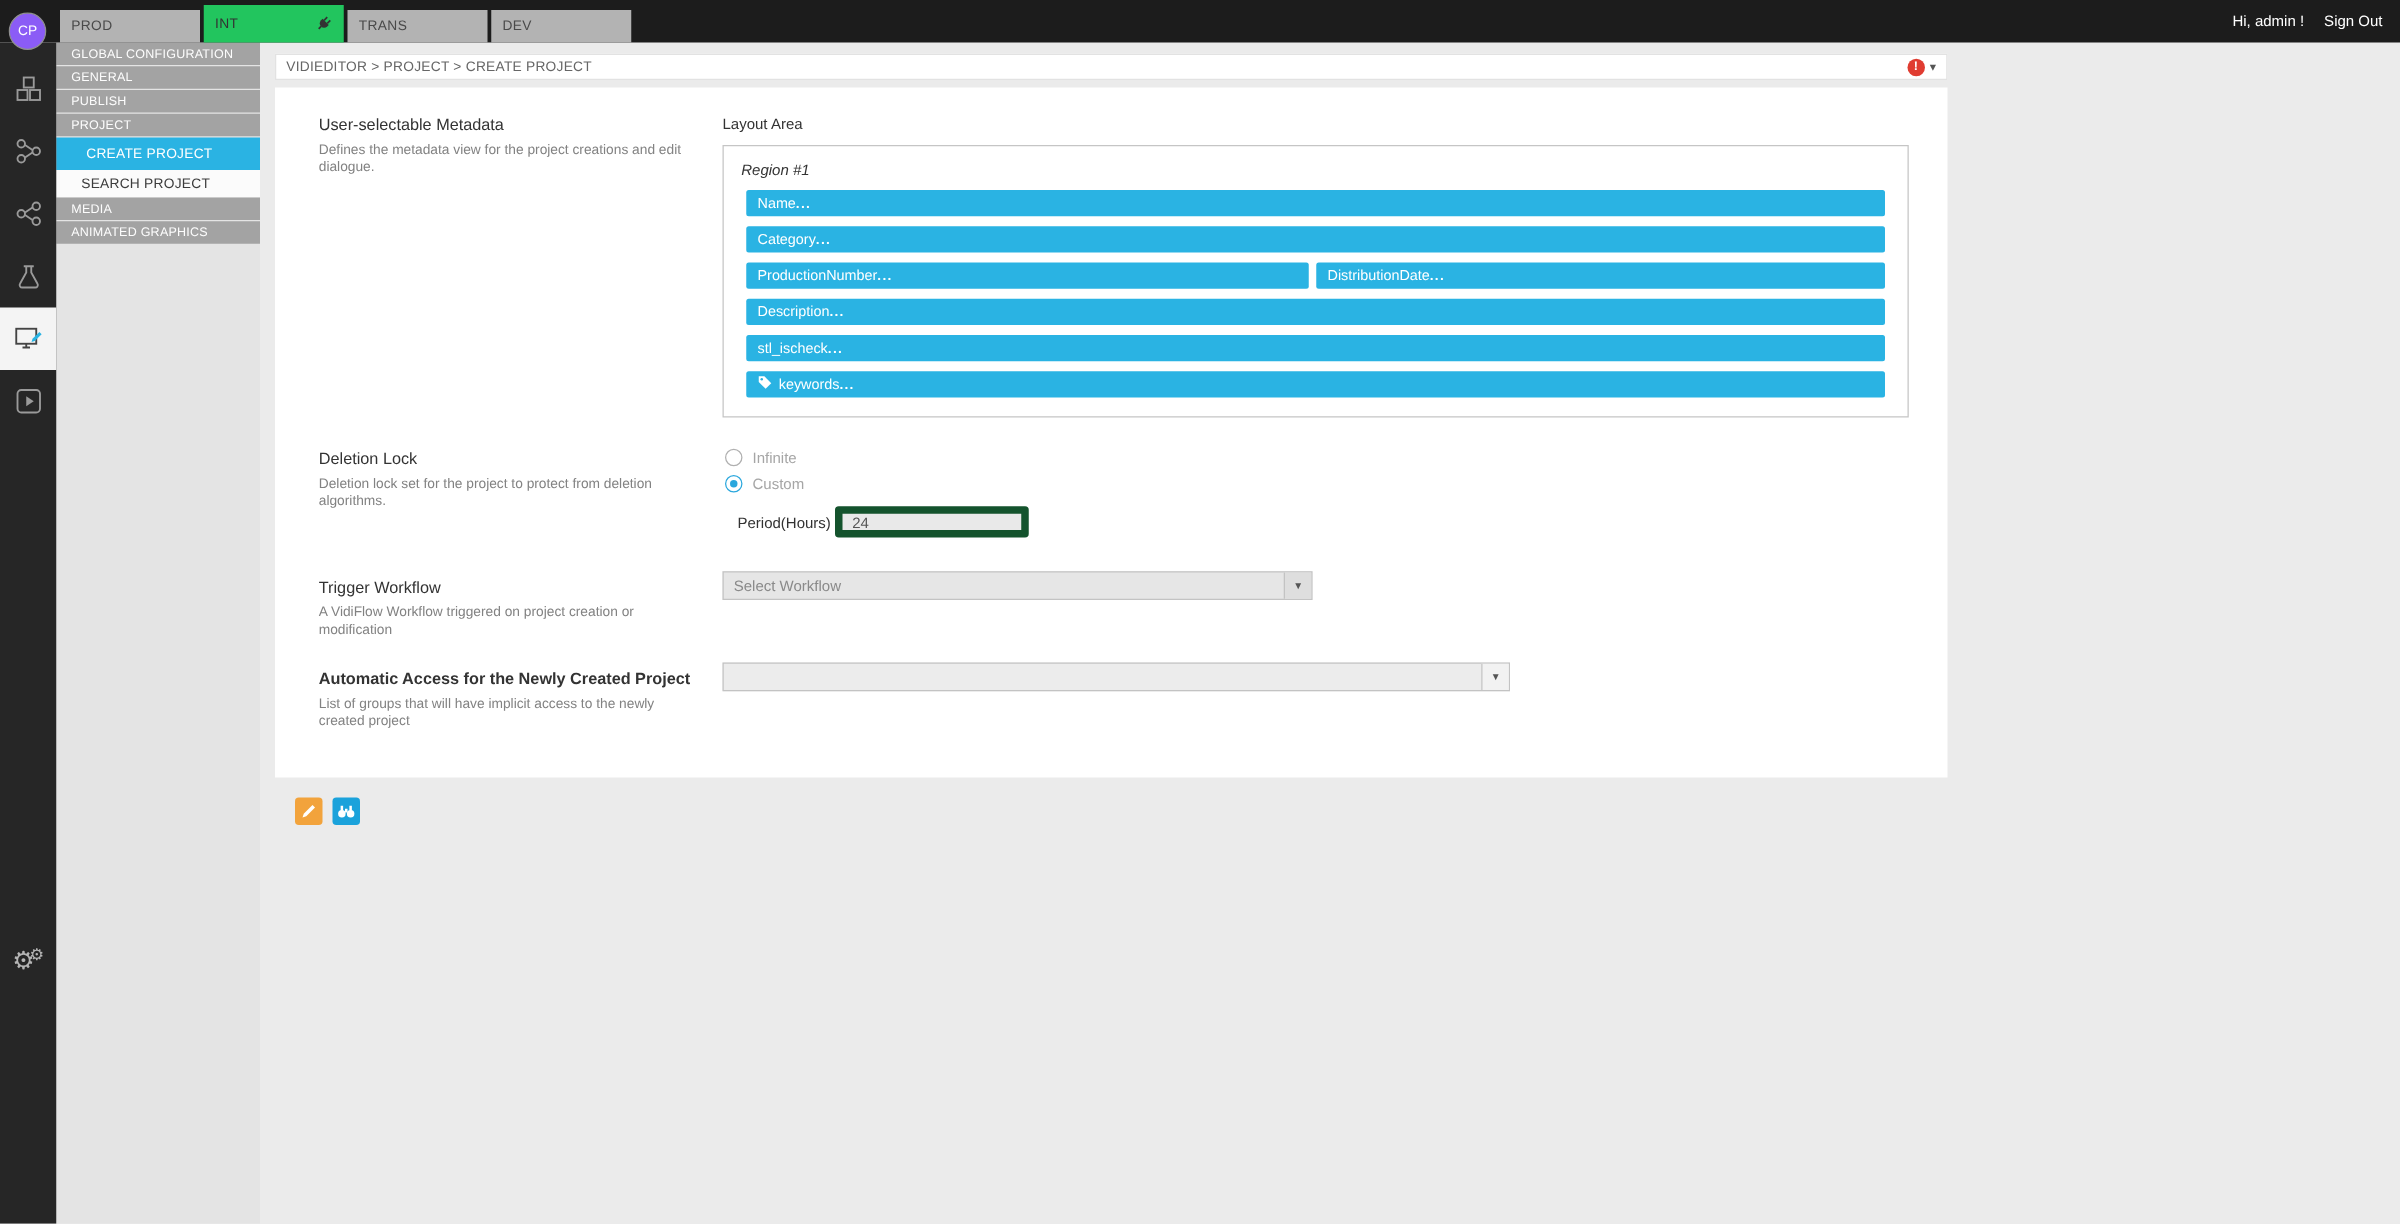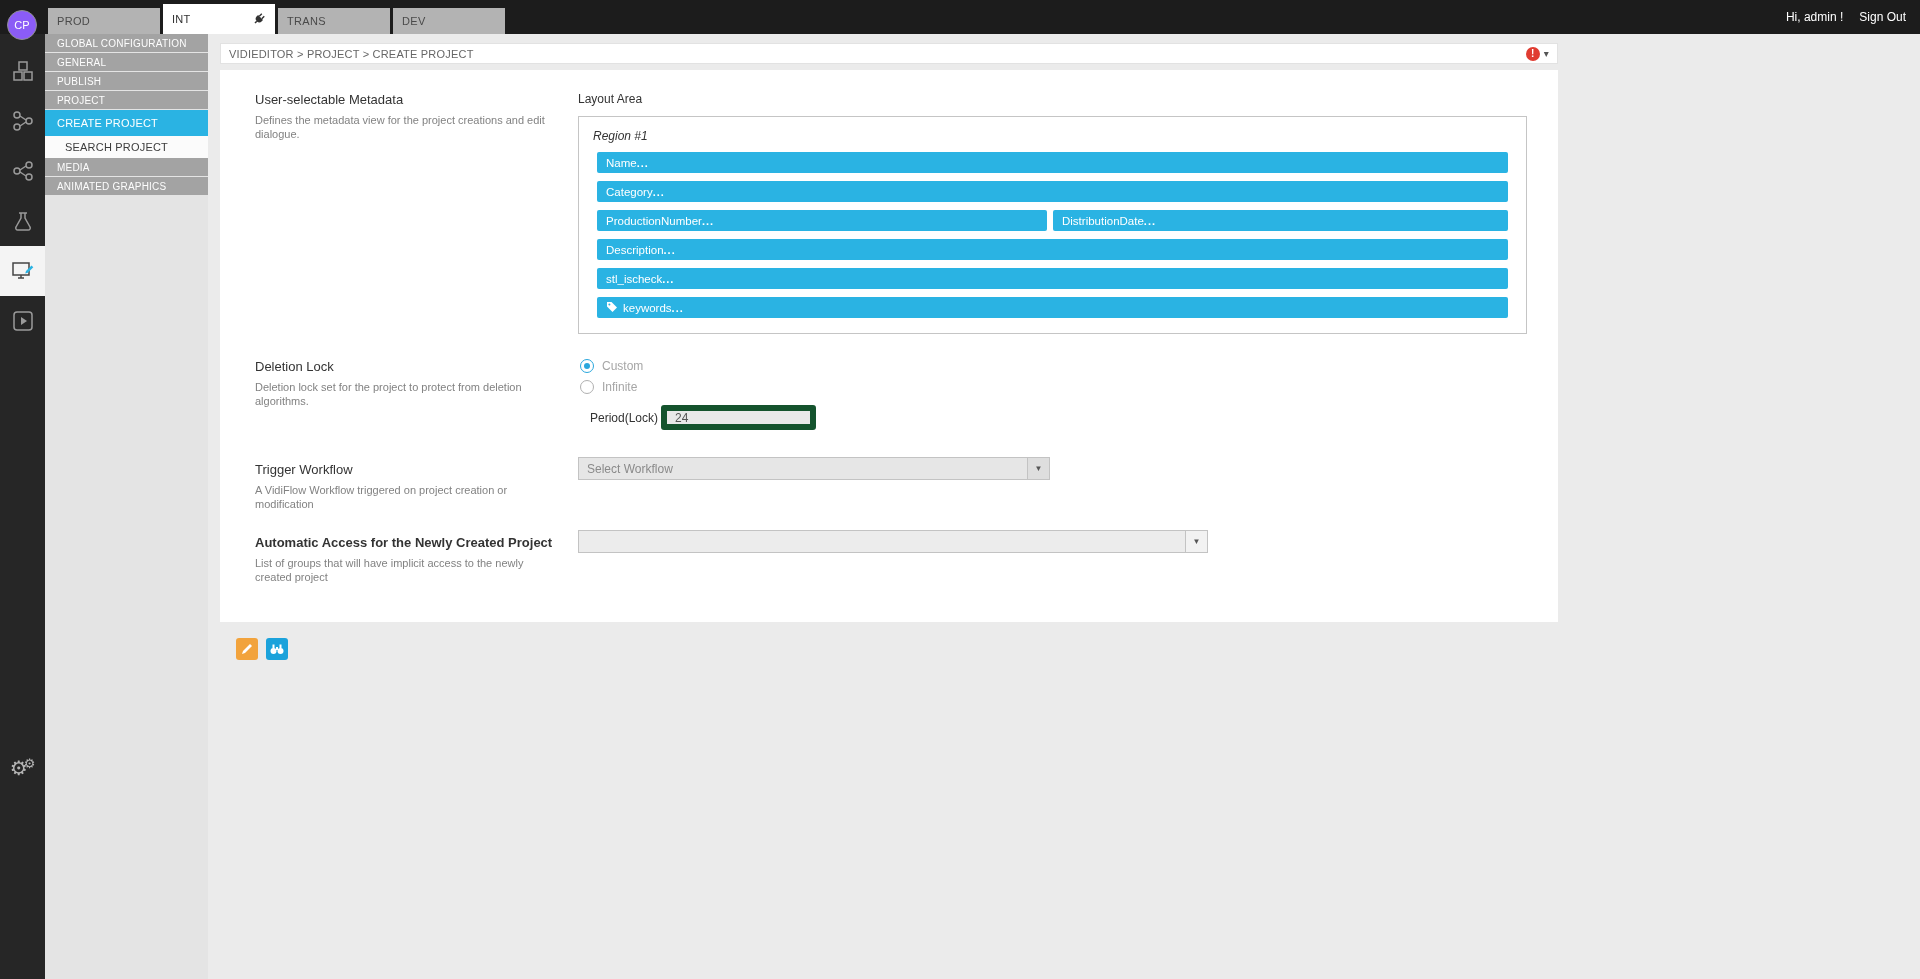--- a/index.html
+++ b/index.html
@@ -13,35 +13,35 @@
   .logo-circle {
     position:absolute; left:7px; top:10px; width:30px; height:30px; border-radius:50%;
     background:#8b5cf6; border:1px solid #8f8f8f; color:#fff; font-size:11px;
     display:flex; align-items:center; justify-content:center; z-index:25;
   }
   .tabs { position:absolute; left:48px; bottom:0; display:flex; gap:3px; align-items:flex-end; }
   .tab {
     width:112px; height:26px; background:#b3b3b3; color:#4a4a4a; font-size:11px;
     display:flex; align-items:center; padding:0 9px; cursor:default; letter-spacing:.3px;
   }
-  .tab.active { background:#ffffff; color:#333; height:30px; justify-content:space-between; }
+  .tab.active { background:#22c55e; color:#333; height:30px; justify-content:space-between; }
   .tab .plug { transform:rotate(45deg); display:inline-flex; }
   .topbar-right { position:absolute; right:14px; top:0; height:34px; display:flex; align-items:center; gap:16px; color:#fff; font-size:12px; }
   
   .rail { position:absolute; left:0; top:34px; width:45px; height:945px; background:#262626; z-index:15; }
   .rail-item { width:45px; height:50px; display:flex; align-items:center; justify-content:center; }
   .rail-item.active { background:#f4f4f4; }
   .rail-gears { position:absolute; top:722px; left:0; width:45px; text-align:center; color:#b5b5b5; }
   .gear-big { font-size:20px; }
   .gear-small { font-size:13px; margin-left:-4px; vertical-align:top; }
   
   .sidebar { position:absolute; left:45px; top:34px; width:163px; height:945px; background:#e4e4e4; z-index:10; }
   .side-item { display:flex; align-items:center; padding-left:12px; letter-spacing:.2px; cursor:default; }
   .side-group { height:18px; background:#a3a3a3; color:#fdfdfd; font-size:10px; margin-bottom:1px; }
-  .side-active { height:26px; background:#2ab3e3; color:#fff; font-size:11px; padding-left:12px; }
+  .side-active { height:26px; background:#2ab3e3; color:#fff; font-size:11px; padding-left:24px; }
   .side-plain { height:22px; background:#fbfbfb; color:#3c3c3c; font-size:11px; padding-left:20px; }
   
   .main { position:absolute; left:208px; top:34px; right:0; bottom:0; background:#ebebeb; padding:9px 0 0 12px; }
   .breadcrumb-bar {
     width:1338px; height:21px; background:#fff; border:1px solid #e2e2e2;
     display:flex; align-items:center; justify-content:space-between; padding:0 8px;
     font-size:11px; color:#666; letter-spacing:.2px;
   }
   .bc-right { display:flex; align-items:center; gap:4px; }
   .error-badge {
@@ -284,29 +284,29 @@
       </div>
     </div>
 
     <div class="section" style="margin-top:25px;">
       <div class="sec-left">
         <div class="sec-title">Deletion Lock</div>
         <div class="sec-desc">Deletion lock set for the project to protect from deletion algorithms.</div>
       </div>
       <div class="sec-right">
         <div class="radio-row">
+          <span class="radio"></span>
+          <span class="radio-label">Infinite</span>
+        </div>
+        <div class="radio-row">
           <span class="radio checked"></span>
           <span class="radio-label">Custom</span>
         </div>
-        <div class="radio-row">
-          <span class="radio"></span>
-          <span class="radio-label">Infinite</span>
-        </div>
         <div class="period-row">
-          <span class="period-label">Period(Lock)</span>
+          <span class="period-label">Period(Hours)</span>
           <input class="period-input" type="text" value="24" style="">
         </div>
       </div>
     </div>
 
     <div class="section" style="margin-top:27px;">
       <div class="sec-left sec-offset">
         <div class="sec-title">Trigger Workflow</div>
         <div class="sec-desc">A VidiFlow Workflow triggered on project creation or modification</div>
       </div>

